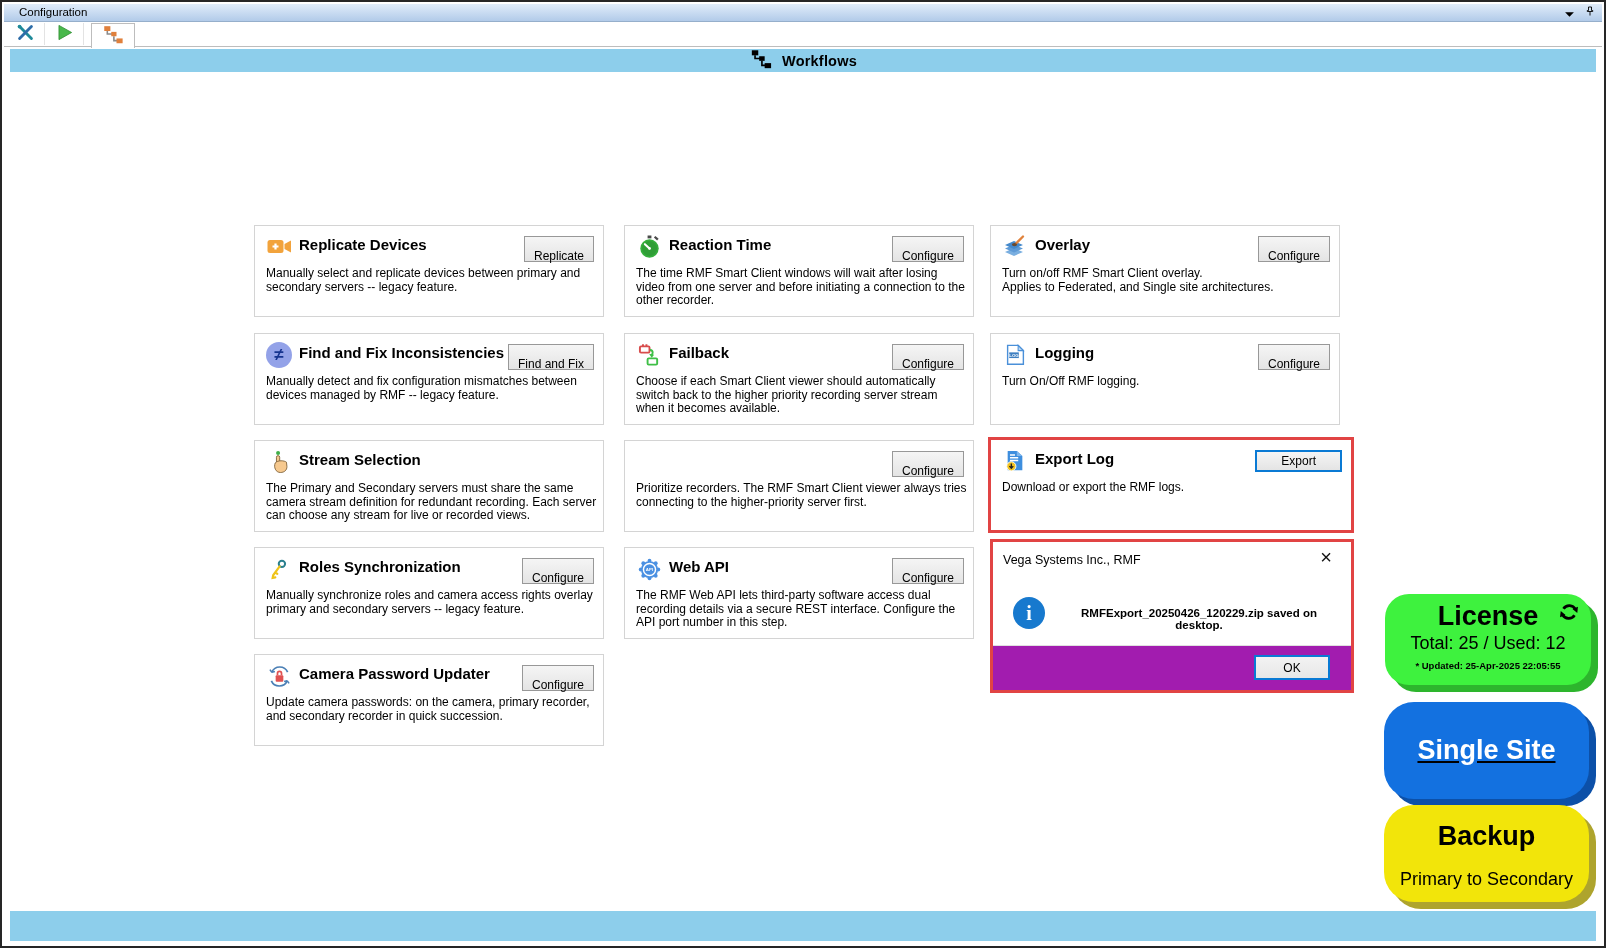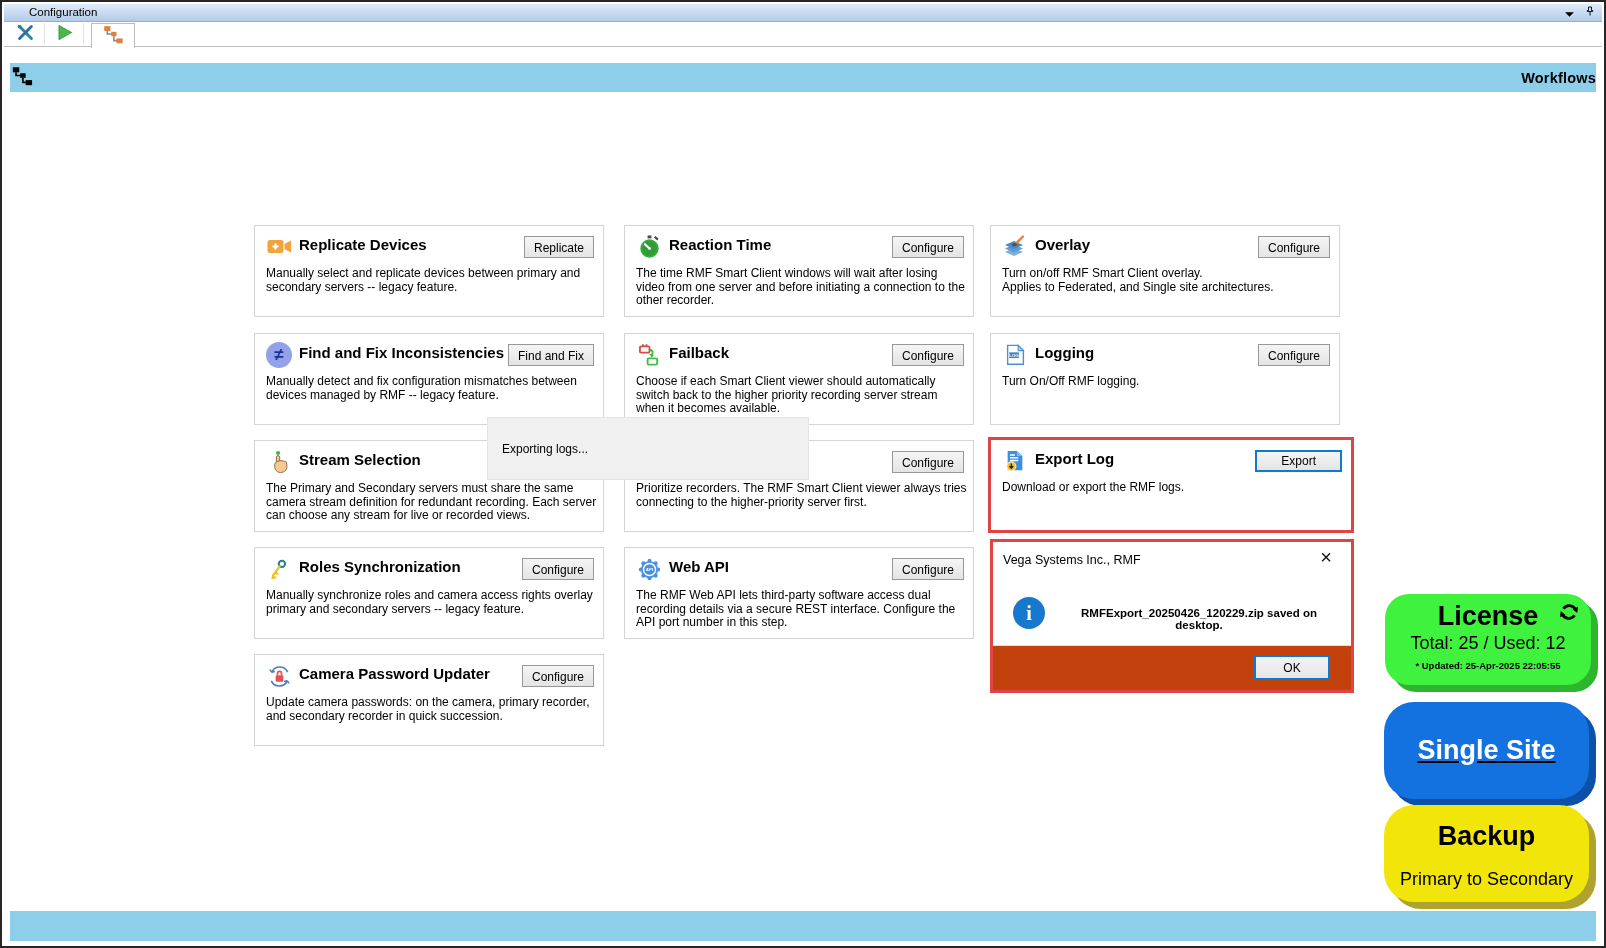--- a/index.html
+++ b/index.html
@@ -3,45 +3,45 @@
 <meta charset="utf-8">
 <style>
   html,body{margin:0;padding:0;}
   body{width:1606px;height:948px;position:relative;background:#fff;
        font-family:"Liberation Sans",sans-serif;color:#000;overflow:hidden;}
   .frame{position:absolute;inset:0;border:2px solid #262626;background:#fff;}
 
   
   .titlebar{position:absolute;left:2px;top:2px;right:2px;height:17px;
     background:linear-gradient(#e0ecfa,#b2cbe9);border-bottom:1px solid #96afcb;}
-  .titlebar-text{font-size:11.5px;line-height:17px;padding-left:25px;}
+  .titlebar-text{font-size:11.5px;line-height:17px;padding-left:15px;}
   .titlebar-ctrls{position:absolute;right:6px;top:0;height:17px;display:flex;align-items:center;gap:9px;}
 
   
   .toolbar{position:absolute;left:2px;top:20px;right:2px;height:24px;background:#fff;
     border-bottom:1px solid #bdbdbd;}
   .toolbtn{position:absolute;top:1px;width:38px;height:22px;display:flex;align-items:center;
     justify-content:center;border-right:1px solid #e3e3e3;background:#fff;}
   .tooltab{position:absolute;left:87px;top:1px;width:42px;height:24px;display:flex;align-items:center;
     justify-content:center;background:#fff;border:1px solid #bdbdbd;border-bottom:none;z-index:2;}
 
   
   .band{position:absolute;left:8px;right:8px;background:#8DCEEB;}
-  .hdr{top:61px;height:29px;display:flex;align-items:center;justify-content:space-between;gap:9px;}
+  .hdr{top:47px;height:23px;display:flex;align-items:center;justify-content:center;gap:9px;}
   .hdr-title{font-weight:bold;font-size:14.5px;letter-spacing:.2px;}
   .footerband{top:909px;height:30px;}
 
   
   .card{position:absolute;width:350px;height:92px;background:#fff;border:1px solid #d4d4d4;
     box-sizing:border-box;}
   .card-red{width:366px;height:96px;border:3px solid #E14444;}
   .card-icon{position:absolute;left:10px;top:8px;width:28px;height:26px;display:flex;
     align-items:center;justify-content:center;}
   .card-title{position:absolute;left:44px;top:10px;font-size:15px;font-weight:bold;white-space:nowrap;}
-  .btn{position:absolute;top:10px;right:9px;height:22px;min-width:70px;padding:4px 9px;
+  .btn{position:absolute;top:10px;right:9px;height:22px;min-width:70px;padding:12px 9px;
     background:linear-gradient(#f5f5f5,#e4e4e4);border:1px solid #989898;font-size:12px;
     font-family:inherit;color:#000;}
   .btn-focus{border:2px solid #0a7ad4;padding:0 24px;}
   .card-desc{position:absolute;left:11px;right:6px;top:41px;font-size:12px;line-height:13.5px;
     white-space:pre-line;}
 
   .ne-circle{width:26px;height:26px;border-radius:50%;background:#93A2E8;color:#16348F;
     font-weight:bold;font-size:17px;display:flex;align-items:center;justify-content:center;}
 
   
@@ -52,21 +52,21 @@
   
   .dialog{position:absolute;left:988px;top:537px;width:364px;height:154px;background:#fff;
     border:3px solid #E14444;box-sizing:border-box;z-index:20;}
   .dlg-title{position:absolute;left:10px;top:11px;font-size:12.5px;}
   .dlg-close{position:absolute;right:13px;top:4px;font-size:20px;font-weight:300;cursor:default;
     line-height:20px;color:#111;background:none;border:none;font-family:inherit;}
   .dlg-info{position:absolute;left:20px;top:55px;width:32px;height:32px;border-radius:50%;
     background:#1779CE;color:#fff;font-weight:bold;font-size:20px;display:flex;align-items:center;
     justify-content:center;font-family:"Liberation Serif",serif;}
   .dlg-msg{position:absolute;left:64px;top:65px;right:10px;font-size:11.5px;font-weight:600;text-align:center;}
-  .dlg-footer{position:absolute;left:0;right:0;bottom:0;height:44px;background:#c2410c;
+  .dlg-footer{position:absolute;left:0;right:0;bottom:0;height:44px;background:#a21caf;
     border-top:1px solid #e0e0e0;}
   .dlg-ok{position:absolute;right:21px;top:9px;width:76px;height:25px;border:2px solid #0a7ad4;
     background:linear-gradient(#f3f3f3,#e7e7e7);font-size:12px;font-family:inherit;}
 
   
   .badge{position:absolute;text-align:center;box-sizing:border-box;}
   .badge-license{left:1383px;top:592px;width:206px;height:91px;background:#3EF23E;
     border-radius:24px;box-shadow:7px 7px 0 #2DB52D;}
   .lic-title{font-size:27px;font-weight:bold;margin-top:7px;}
   .lic-usage{font-size:18px;margin-top:1px;}
@@ -304,23 +304,20 @@
         <path d="M20 16.5 L22 19.2 M20 16.5 L16.8 17.1" stroke="#4a7fb5" stroke-width="1.6" fill="none"></path>
         <rect x="8" y="10.8" width="8" height="6.6" rx="1" fill="#E05252"></rect>
         <path d="M9.9 10.8 V8.8 a2.1 2.1 0 0 1 4.2 0 V10.8" fill="none" stroke="#E05252" stroke-width="1.8"></path>
       </svg>
     </span>
     <span class="card-title">Camera Password Updater</span>
     <button class="btn">Configure</button>
     <div class="card-desc">Update camera passwords: on the camera, primary recorder, and secondary recorder in quick succession.</div>
   </div>
 
-  <div class="tooltip">
-    <span>Exporting logs...</span>
-  </div>
 
   <div class="dialog">
     <div class="dlg-title">Vega Systems Inc., RMF</div>
     <button class="dlg-close">×</button>
     <div class="dlg-info">
         <span>i</span>
       </div>
     <div class="dlg-msg">RMFExport_20250426_120229.zip saved on desktop.</div>
     <div class="dlg-footer">
       <button class="dlg-ok">OK</button>

